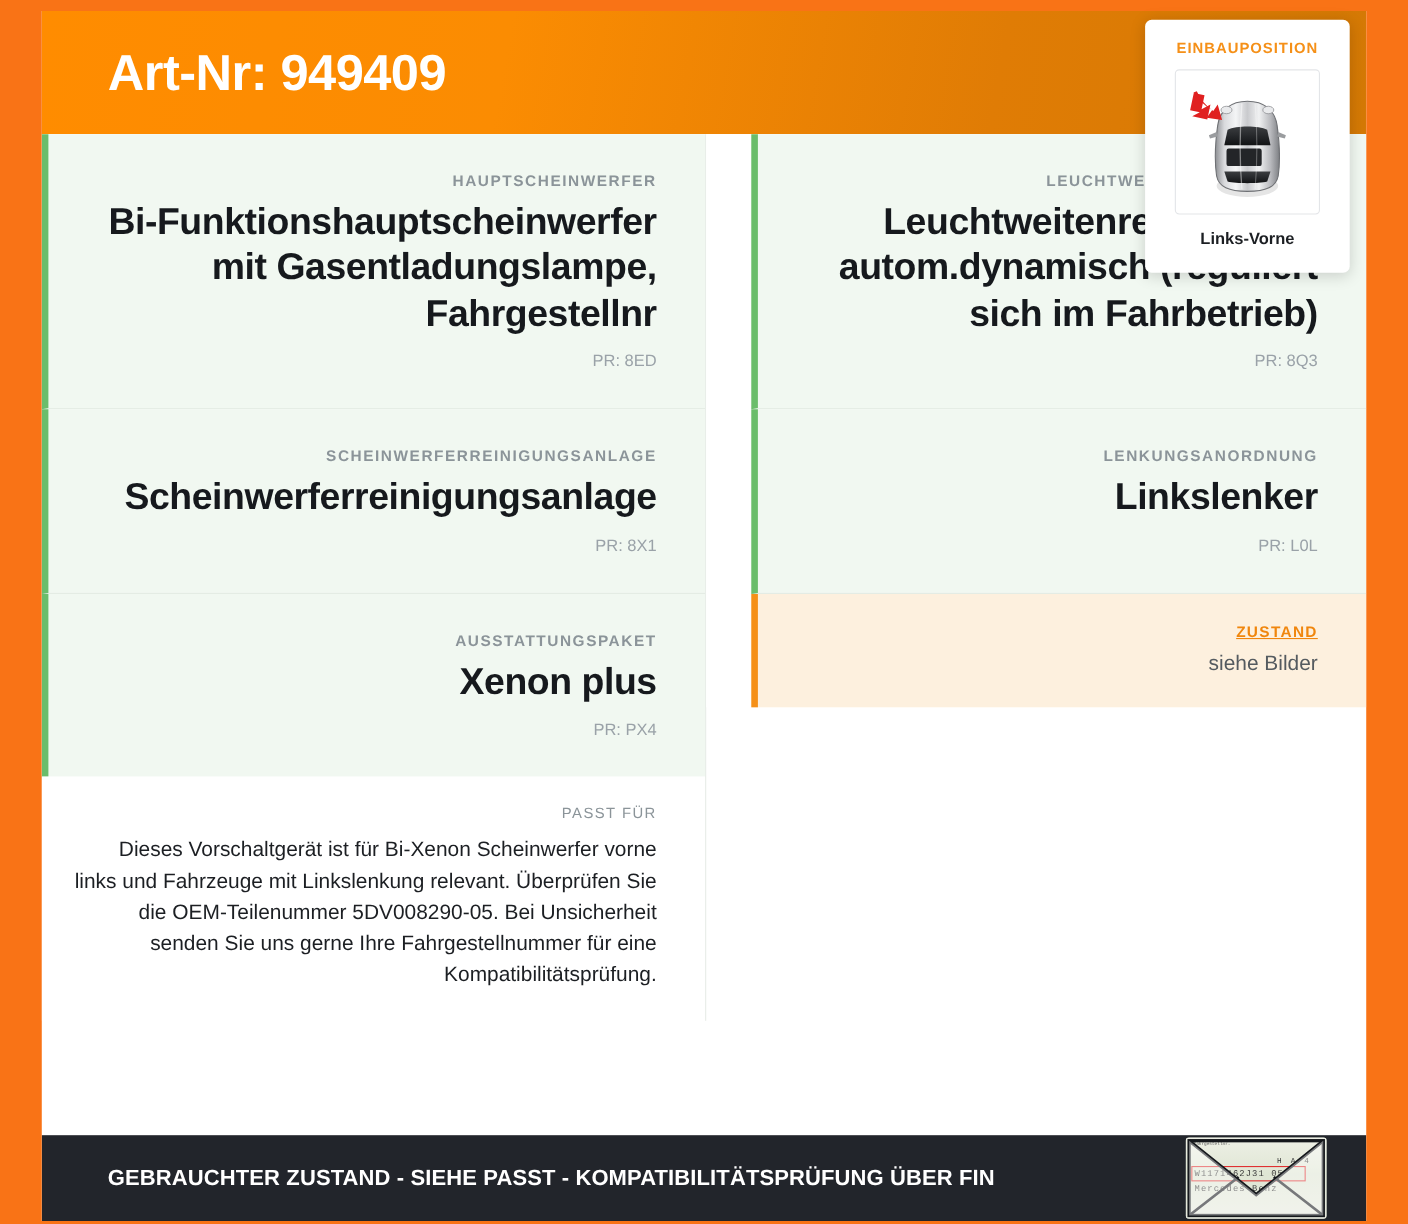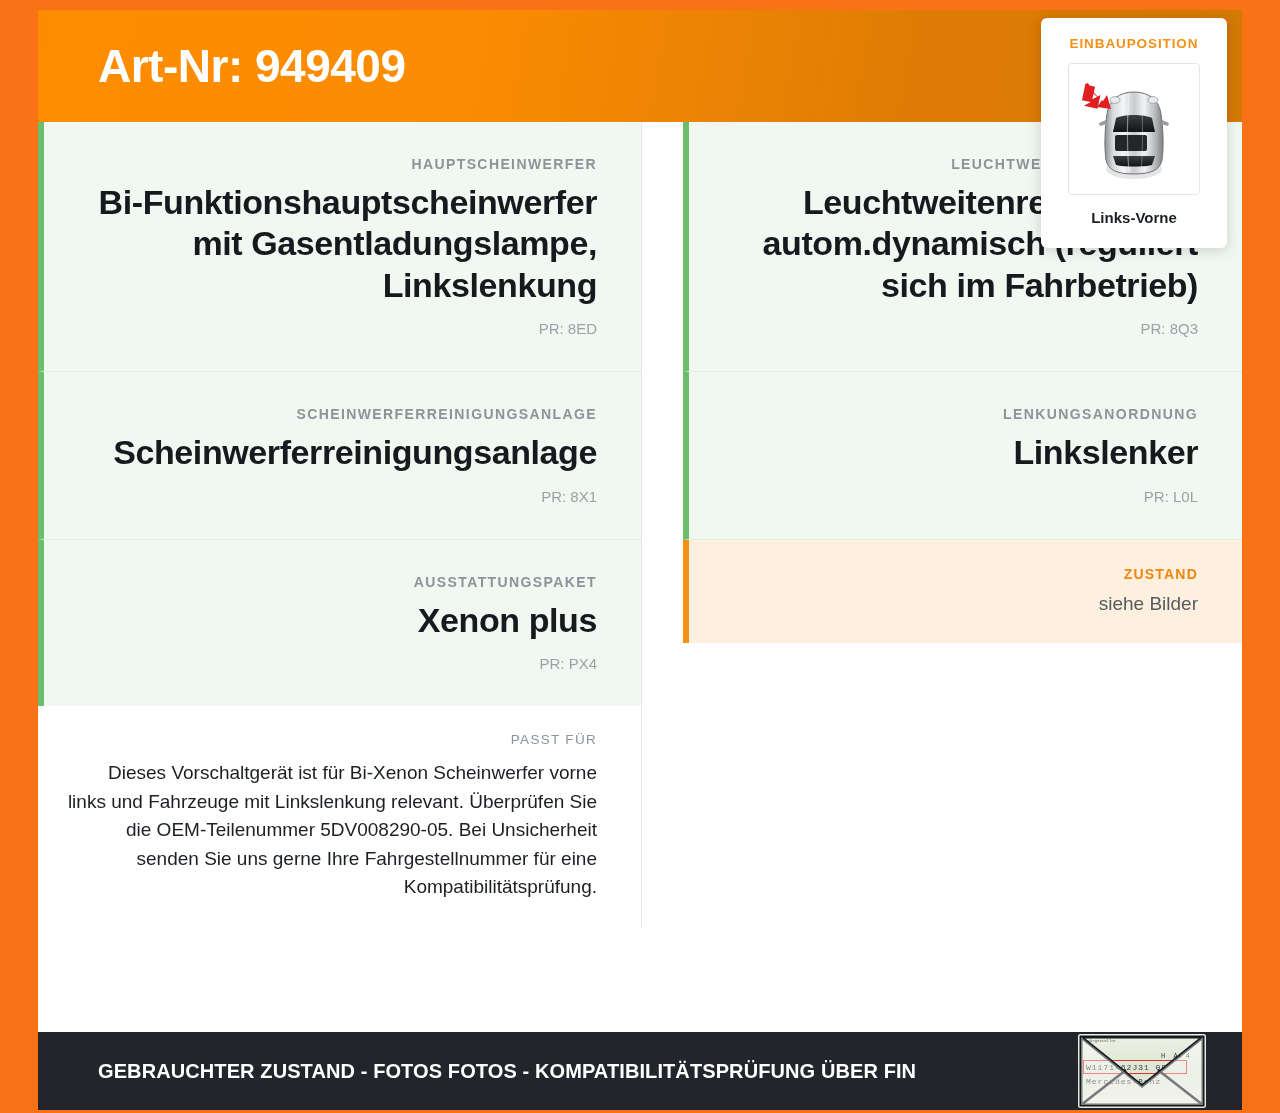--- a/index.html
+++ b/index.html
@@ -102,21 +102,21 @@
     margin: 0;
   }
 
   
   .spec.alert {
     border-left: 6px solid #f59018;
     background: #fdf0de;
     border-bottom: none;
     padding: 26px 44px 28px 46px;
   }
-  .spec.alert .spec-label { color: #f0860d; letter-spacing: 1.2px; }
+  .spec.alert .spec-label { color: #f0860d; letter-spacing: 1.2px; text-decoration: underline; }
   .spec.alert .spec-value {
     font-size: 19px;
     font-weight: normal;
     color: #555b60;
     margin: 0;
     letter-spacing: 0;
   }
 
   
   .fits {
@@ -240,21 +240,21 @@
     <div class="header">
       <h1 class="header-title">Art-Nr: 949409</h1>
     </div>
 
     <div class="body">
 
       <div class="col col-left">
 
         <div class="spec">
           <p class="spec-label">HAUPTSCHEINWERFER</p>
-          <p class="spec-value">Bi-Funktionshauptscheinwerfer mit Gasentladungslampe, Linkslenkung</p>
+          <p class="spec-value">Bi-Funktionshauptscheinwerfer mit Gasentladungslampe, Fahrgestellnr</p>
           <p class="spec-pr">PR: 8ED</p>
         </div>
 
         <div class="spec">
           <p class="spec-label">SCHEINWERFERREINIGUNGSANLAGE</p>
           <p class="spec-value">Scheinwerferreinigungsanlage</p>
           <p class="spec-pr">PR: 8X1</p>
         </div>
 
         <div class="spec nobottom">
@@ -286,21 +286,21 @@
 
         <div class="spec alert">
           <p class="spec-label">ZUSTAND</p>
           <p class="spec-value">siehe Bilder</p>
         </div>
 
       </div>
     </div>
 
     <div class="footer">
-      <span class="footer-text">GEBRAUCHTER ZUSTAND - FOTOS FOTOS - KOMPATIBILITÄTSPRÜFUNG ÜBER FIN</span>
+      <span class="footer-text">GEBRAUCHTER ZUSTAND - SIEHE PASST - KOMPATIBILITÄTSPRÜFUNG ÜBER FIN</span>
 
       <div class="footer-badge">
         <div class="doc-bg"></div>
         <span class="doc-line doc-tiny">Fahrgestellnr.</span>
         <span class="doc-line doc-right">H  A/4</span>
         <div class="doc-box"></div>
         <span class="doc-line doc-vin">W1171462J31 05</span>
         <span class="doc-line doc-make">Mercedes-Benz</span>
         <svg class="envelope" viewBox="0 0 128 74">
           <rect x="3" y="3" width="122" height="68" fill="none" stroke="#15181c" stroke-width="3"></rect>

